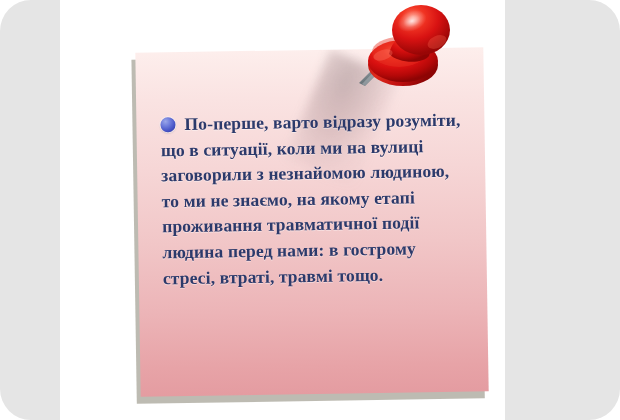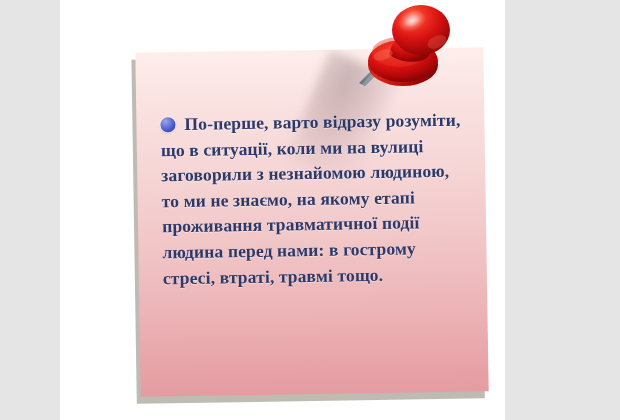--- a/index.html
+++ b/index.html
@@ -10,20 +10,21 @@
   body {
     font-family: "Liberation Serif", serif;
   }
 
   #stage {
     position: relative;
     width: 620px;
     height: 420px;
     overflow: hidden;
     background: #ffffff;
+    border-radius: 31px;
   }
 
   
   .band {
     position: absolute;
     top: 0;
     height: 420px;
     background: #e5e5e5;
   }
   .band-left  { left: 0;   width: 60px;  }

